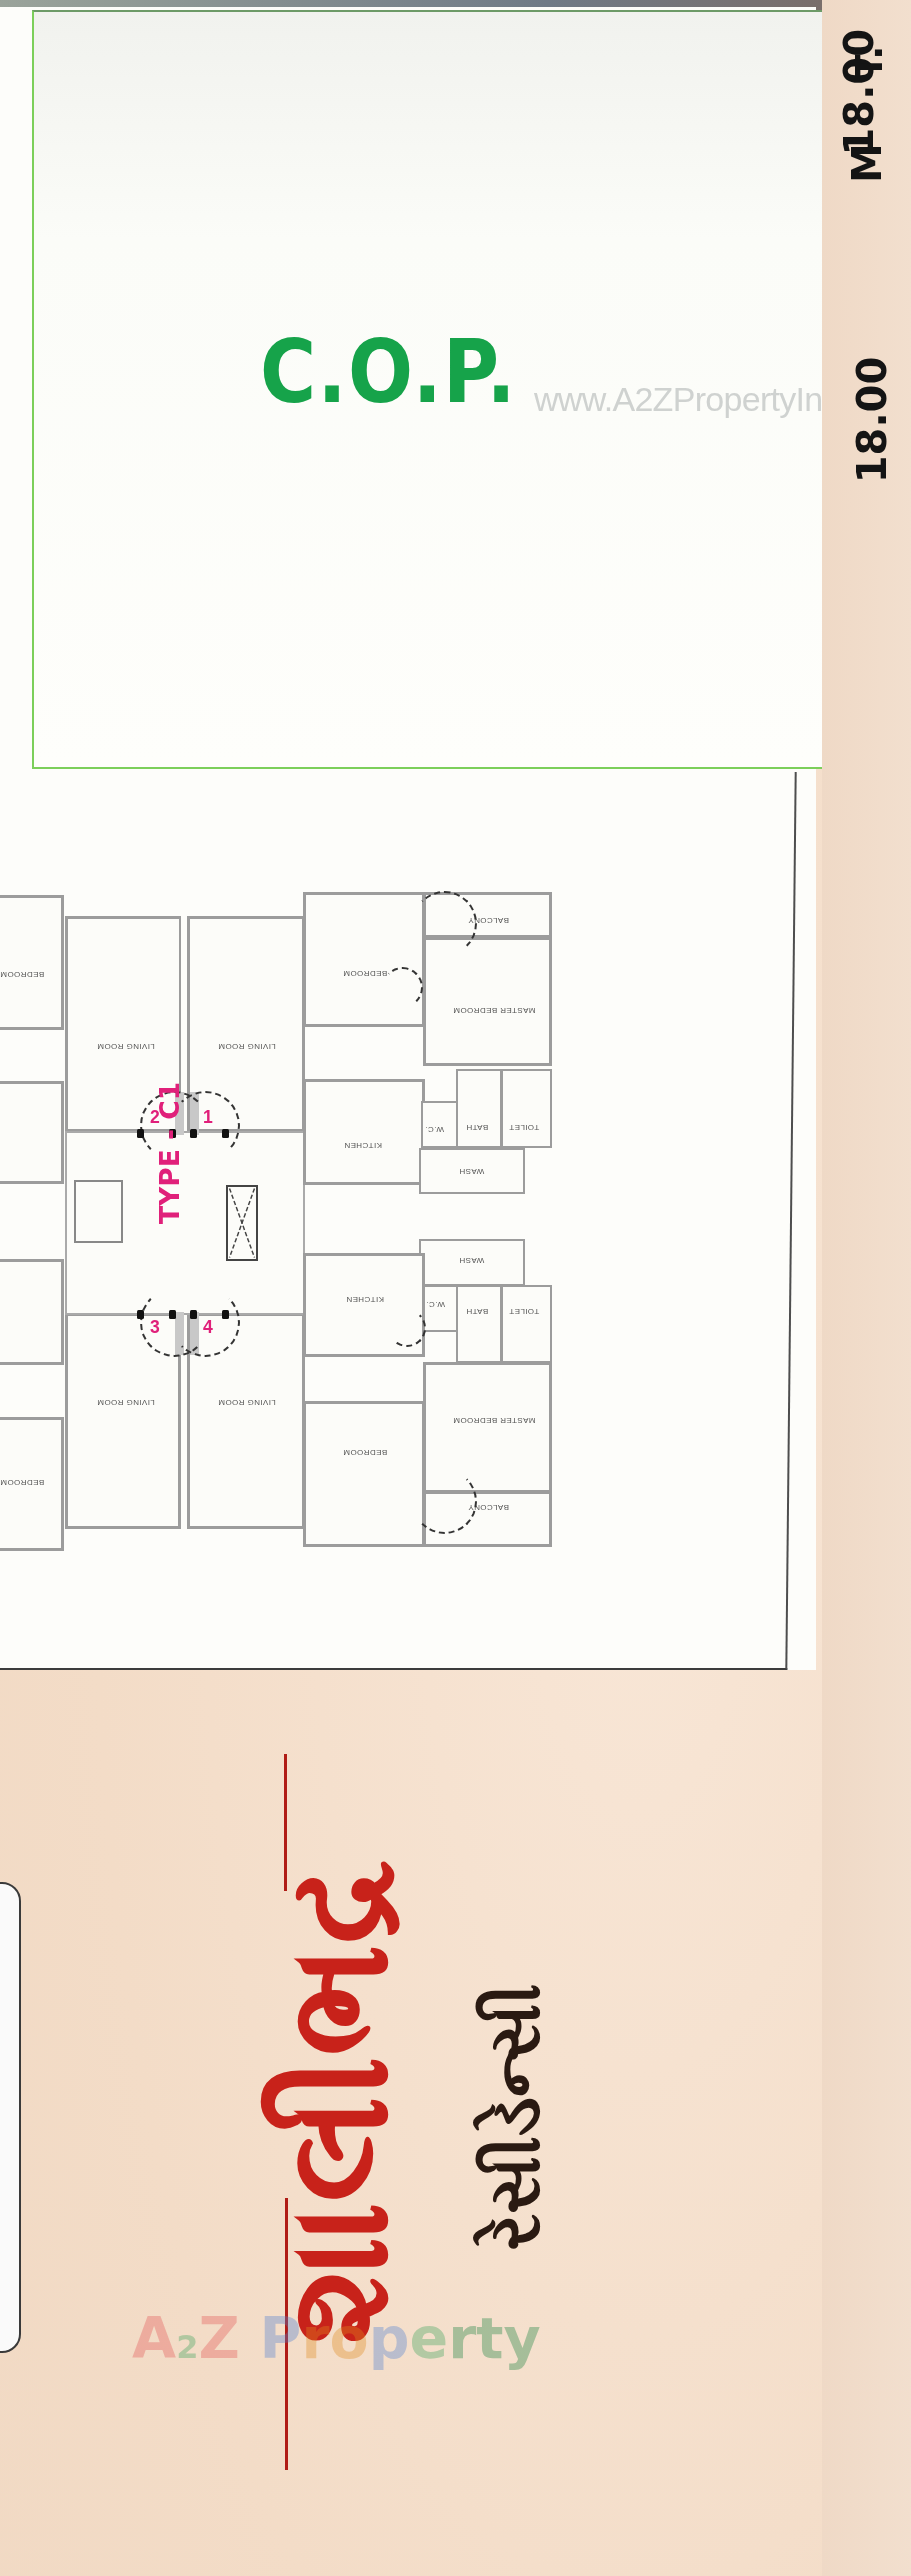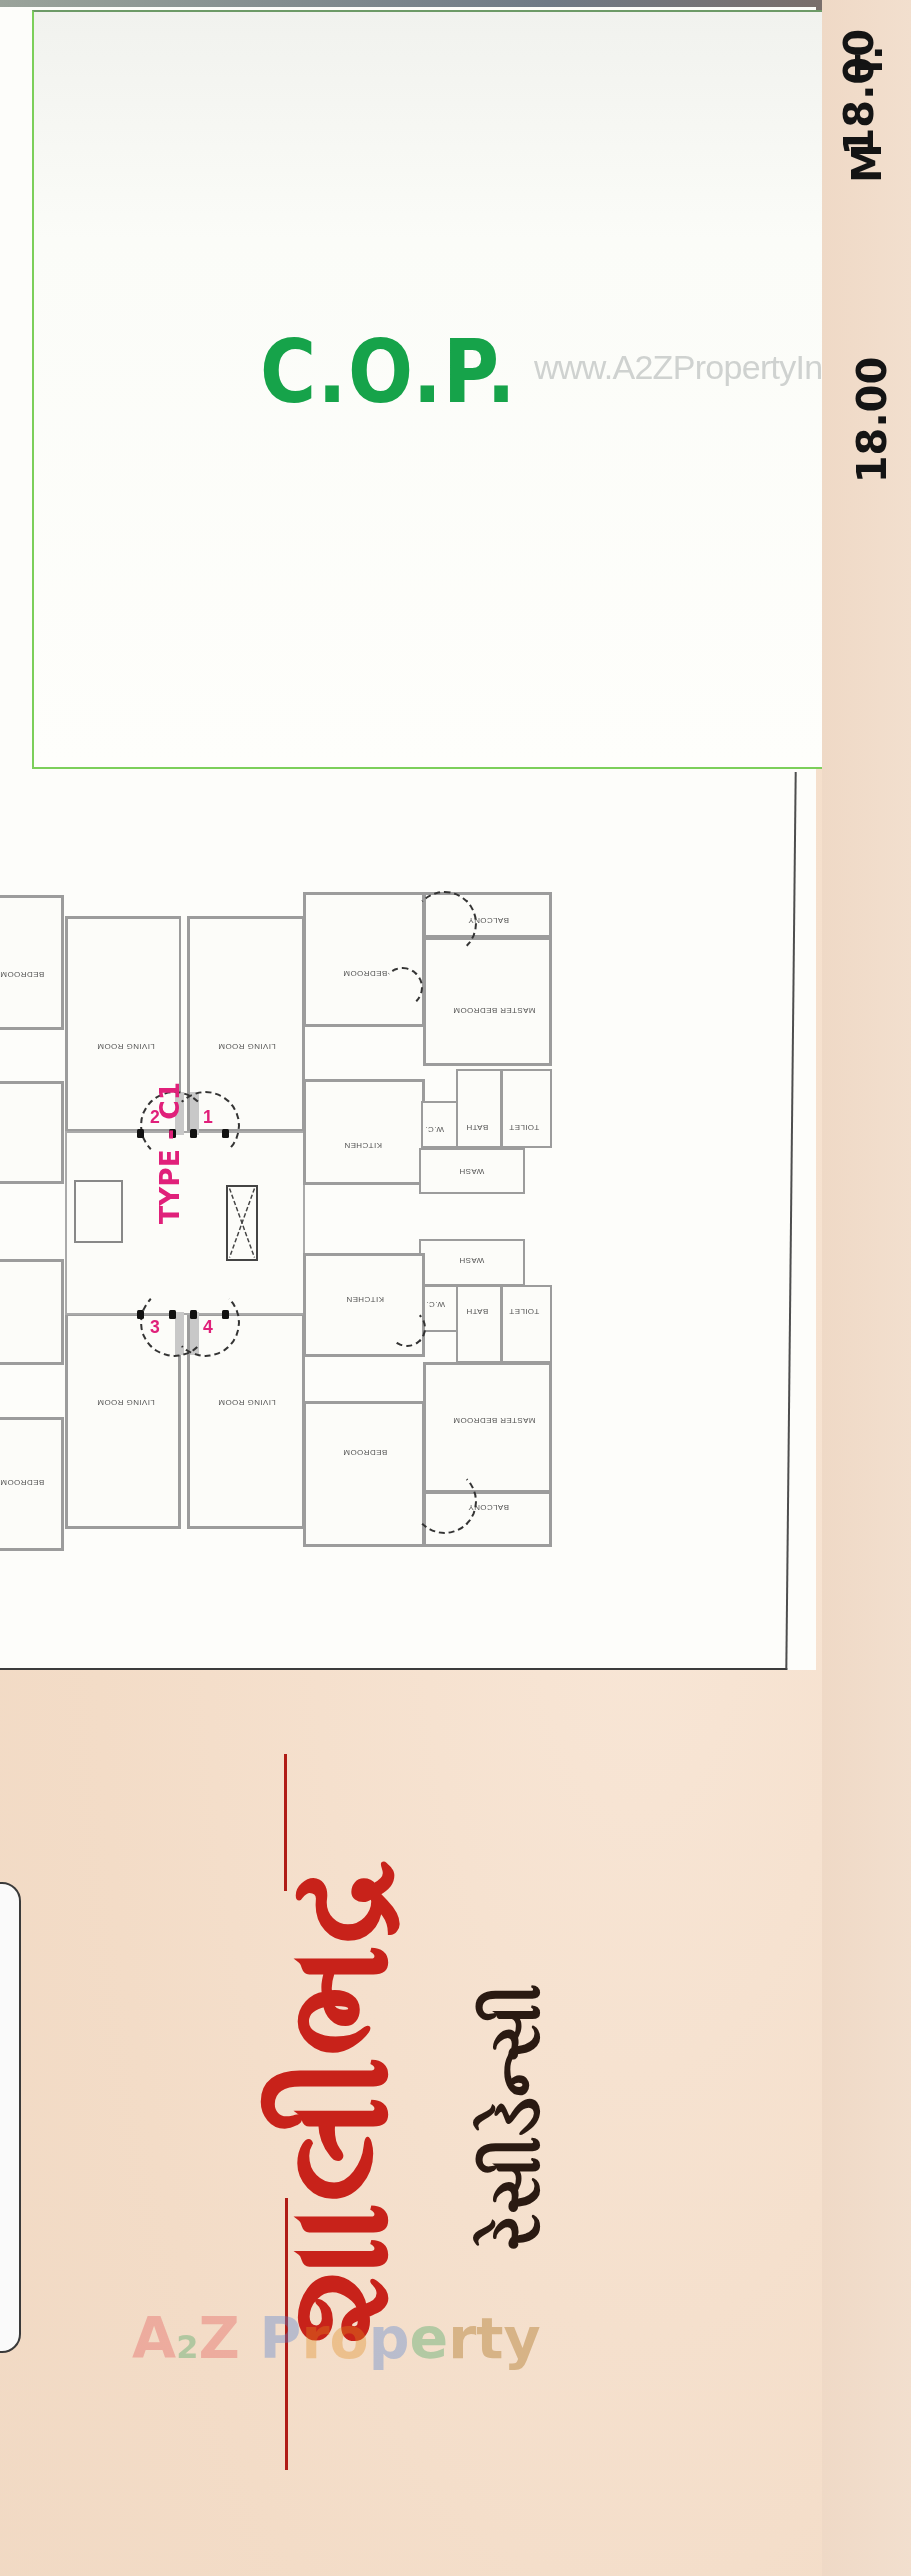--- a/index.html
+++ b/index.html
@@ -34,21 +34,21 @@
     border-top-color: #6d9a67;
     background: linear-gradient(180deg, #f1f2ee 0%, #fbfcf8 30%, #fefefb 100%);
   }
   .cop-label {
     position: absolute; left: 260px; top: 321px;
     font-size: 87px; font-weight: bold; color: #16a34a; letter-spacing: 1.5px;
     font-family: "DejaVu Sans", sans-serif;
     transform: scaleX(0.88); transform-origin: left center;
   }
   .wm-url {
-    position: absolute; left: 534px; top: 348px;
+    position: absolute; left: 534px; top: 380px;
     font-size: 34px; color: #cfd2d0; letter-spacing: -0.7px;
     white-space: nowrap;
   }
   .road-strip {
     position: absolute; left: 822px; top: 0; width: 90px; height: 2576px;
     background: linear-gradient(90deg, #efd9c6, #f2dfce);
   }
   .road-label {
     position: absolute; left: 882px; top: 29px;
     transform-origin: 0 0;
@@ -110,21 +110,21 @@
     font-size: 57px; font-weight: bold; opacity: 0.35;
     font-family: "DejaVu Sans", sans-serif;
   }
   .wm-brand .a { color: #e25555; }
   .wm-brand .two { color: #3aa35a; font-size: 32px; }
   .wm-brand .z { color: #e25555; }
   .wm-brand .p1 { color: #4f7fd1; }
   .wm-brand .p2 { color: #e08a1e; }
   .wm-brand .p3 { color: #4f7fd1; }
   .wm-brand .p4 { color: #3aa35a; }
-  .wm-brand .p5 { color: #a16207; }
+  .wm-brand .p5 { color: #15803d; }
 </style>
 </head>
 <body>
 
 <div class="peach-bg"></div>
 <div class="top-strip"></div>
 
 <div class="site-paper"></div>
 
 <div class="cop-box"></div>

